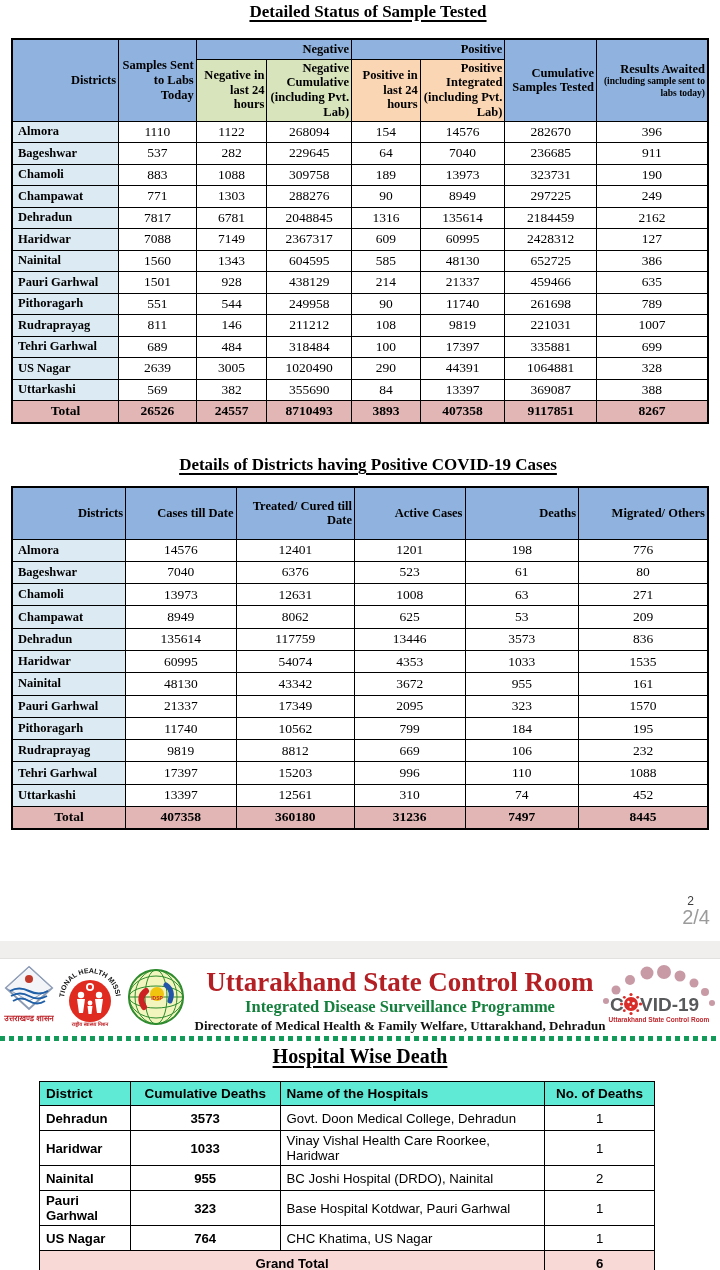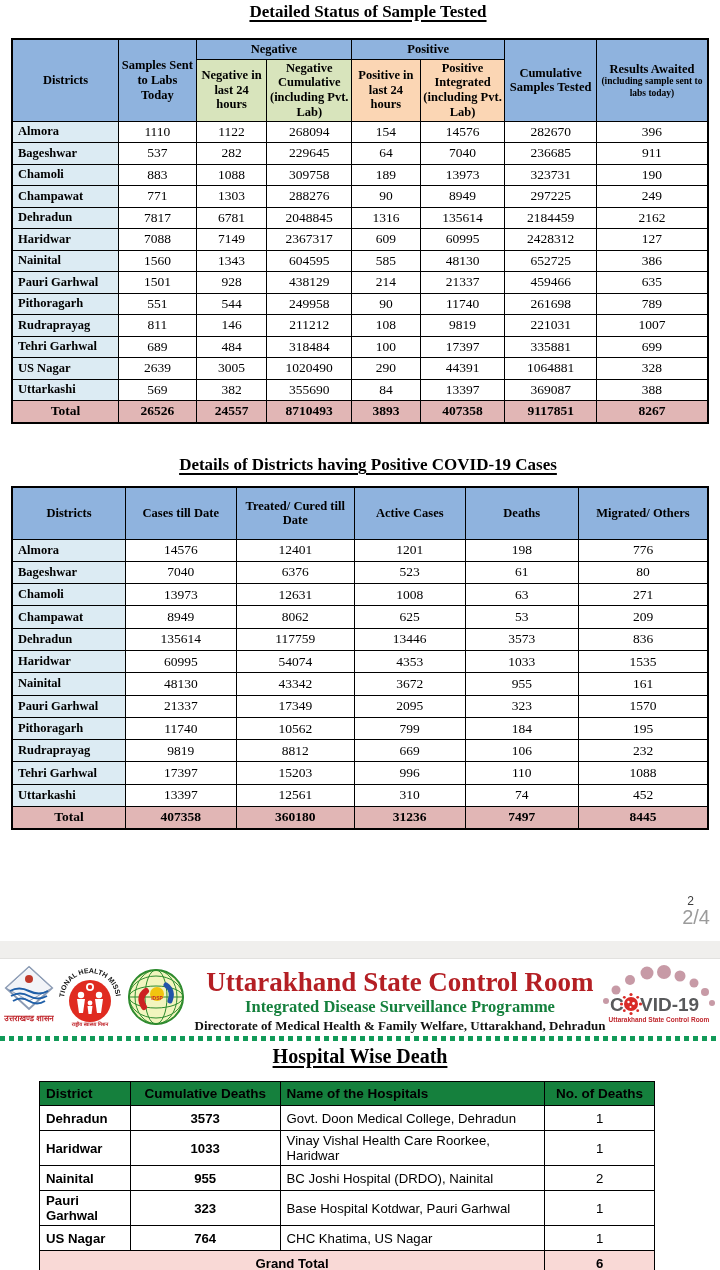--- a/index.html
+++ b/index.html
@@ -17,21 +17,21 @@
     text-decoration: underline; text-decoration-thickness: 2px; text-underline-offset: 3px;
   }
   .t1-title { top: 2px; }
   .t2-title { top: 455px; }
   
   table { border-collapse: collapse; table-layout: fixed; }
   .t1, .t2 { position: absolute; left: 11px; width: 698px; border: 2px solid #000; }
   .t1 th, .t1 td, .t2 th, .t2 td { border: 1px solid #000; overflow: hidden; }
   .t1 th, .t2 th {
     background: #8fb3de; font-weight: bold; font-size: 12.5px;
-    text-align: center; vertical-align: middle; padding: 1px 2px; line-height: 1.18;
+    text-align: right; vertical-align: middle; padding: 1px 2px; line-height: 1.18;
   }
   .t1 { top: 38px; }
   .t2 { top: 486px; }
   .t1 thead tr.grp th { height: 20px; }
   .t1 th.neg { background: #d8e4bc; }
   .t1 th.pos { background: #fbd6b4; }
   .t1 td { height: 21.5px; font-size: 13.5px; text-align: center; vertical-align: middle; padding: 0 2px; }
   .t2 th { height: 52px; }
   .t2 td { height: 22.3px; font-size: 13.5px; text-align: center; vertical-align: middle; padding: 0 2px; }
   td.dist {
@@ -64,21 +64,21 @@
   .covid-logo { left: 598px; top: 4px; }
   .dash-sep { position: absolute; top: 77px; left: 0; width: 720px; height: 5px;
     background: repeating-linear-gradient(90deg, #119a58 0 5px, transparent 5px 9px); }
   .t3-title { position: absolute; top: 86px; left: 0; width: 720px; text-align: center;
     font-weight: bold; font-size: 20px; text-decoration: underline;
     text-decoration-thickness: 2px; text-underline-offset: 3px; }
   
   .t3 { position: absolute; top: 122px; left: 39px; width: 616px; border: 1.5px solid #000;
     font-family: "Liberation Sans", "DejaVu Sans", sans-serif; }
   .t3 th, .t3 td { border: 1px solid #000; overflow: hidden; }
-  .t3 th { background: #15803d; font-size: 13.5px; font-weight: bold; height: 24px;
+  .t3 th { background: #5eead4; font-size: 13.5px; font-weight: bold; height: 24px;
     text-align: left; padding: 2px 6px; vertical-align: middle; }
   .t3 th.c { text-align: center; }
   .t3 td { font-size: 13.2px; vertical-align: middle; padding: 2px 6px; height: 25px; }
   .t3 td.hdist { font-weight: bold; }
   .t3 td.cum { font-weight: bold; text-align: center; }
   .t3 td.cnt { text-align: center; }
   .t3 tbody.grand td { background: #f9d9d6; font-weight: bold; text-align: center; height: 26px; }
 </style>
 </head>
 <body>

